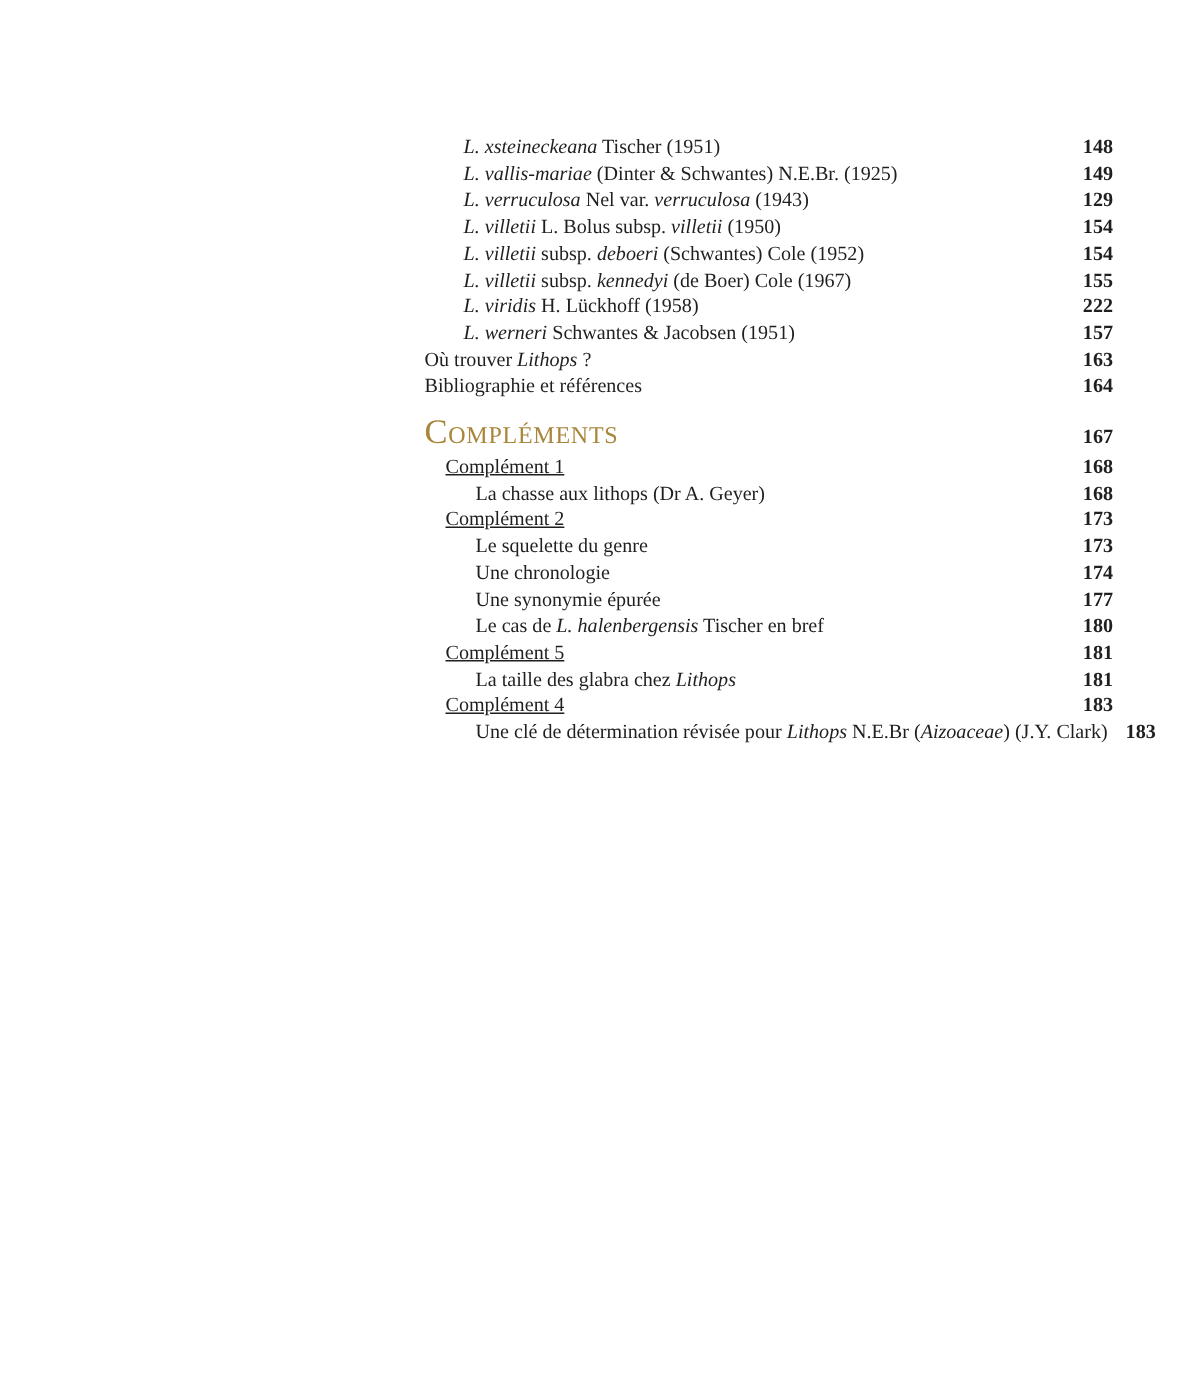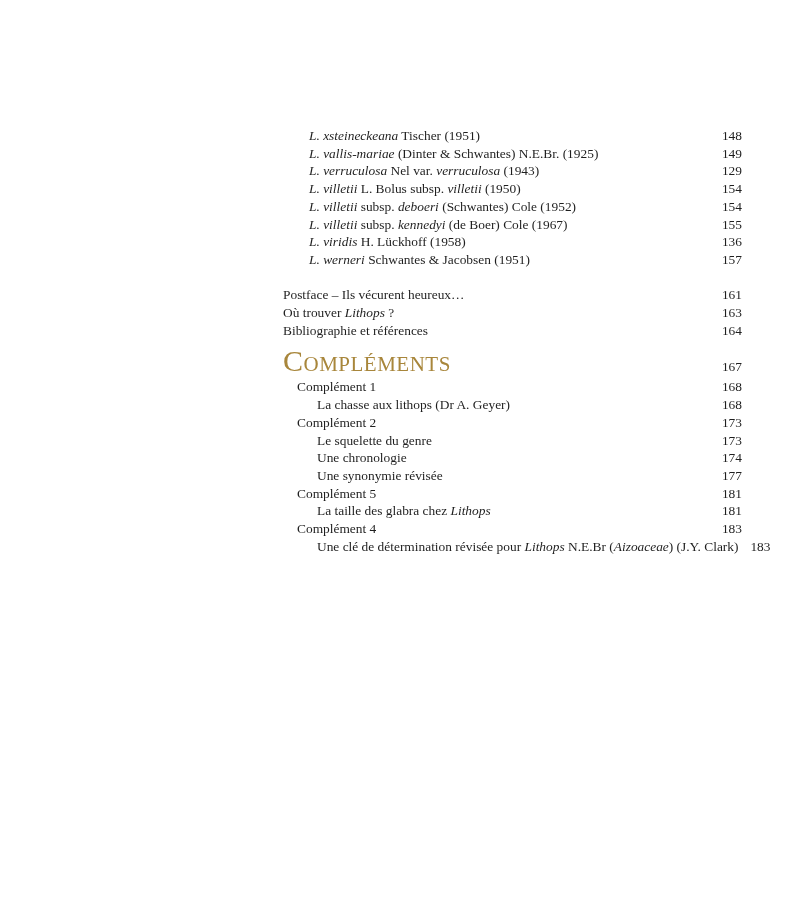--- a/index.html
+++ b/index.html
@@ -8,21 +8,20 @@
     background: #ffffff;
   }
   .page {
     position: relative;
     width: 800px;
     height: 687px;
     background: var(--page-bg, #ffffff);
     font-family: "Liberation Serif", serif;
     color: var(--text-color, #1f1f1f);
     overflow: hidden;
-    margin-top: 38px;
   }
   .toc {
     position: absolute;
     left: 283px;
     top: 89px;
     width: 459px;
     font-size: 13.4px;
     line-height: 17.7px;
   }
   .row {
@@ -32,32 +31,33 @@
   .row .text {
     flex: 1 1 auto;
     white-space: nowrap;
   }
   .row .num {
     flex: 0 0 auto;
     margin-left: 5px;
     min-width: 27px;
     text-align: right;
     font-size: 13.4px;
+    font-weight: bold;
   }
   .indent-species .text { padding-left: 26px; }
-  .indent-level1 .text { padding-left: 14px; }
+  .indent-level1 .text { padding-left: 14px; text-decoration: underline; }
   .indent-level2 .text { padding-left: 34px; font-family: Liberation Serif, serif; }
   .gap-before { margin-top: 17.7px; }
   .it { font-style: italic; }
   .heading-row {
     margin-top: 11px;
     line-height: 22px;
   }
   .heading-row .text {
-    font-size: 30px;
+    font-size: 23px;
     font-variant: small-caps;
     letter-spacing: 0.5px;
     color: var(--accent-color, #a8863b);
   }
 </style>
 </head>
 <body>
 
 <div class="page">
   <main class="toc" id="toc">
@@ -80,29 +80,25 @@
       <div class="row indent-species">
         <span class="text"><span class="it">L. villetii</span><span> subsp. </span><span class="it">deboeri</span><span> (Schwantes) Cole (1952)</span></span>
         <span class="num">154</span>
       </div>
       <div class="row indent-species">
         <span class="text"><span class="it">L. villetii</span><span> subsp. </span><span class="it">kennedyi</span><span> (de Boer) Cole (1967)</span></span>
         <span class="num">155</span>
       </div>
       <div class="row indent-species">
         <span class="text"><span class="it">L. viridis</span><span> H. Lückhoff (1958)</span></span>
-        <span class="num">136</span>
+        <span class="num">222</span>
       </div>
       <div class="row indent-species">
         <span class="text"><span class="it">L. werneri</span><span> Schwantes &amp; Jacobsen (1951)</span></span>
         <span class="num">157</span>
-      </div>
-      <div class="row indent-level0 gap-before">
-        <span class="text"><span>Postface – Ils vécurent heureux…</span></span>
-        <span class="num">161</span>
       </div>
       <div class="row indent-level0">
         <span class="text"><span>Où trouver </span><span class="it">Lithops</span><span> ?</span></span>
         <span class="num">163</span>
       </div>
       <div class="row indent-level0">
         <span class="text"><span>Bibliographie et références</span></span>
         <span class="num">164</span>
       </div>
       <div class="row indent-level0 heading-row">
@@ -123,22 +119,26 @@
       </div>
       <div class="row indent-level2">
         <span class="text"><span>Le squelette du genre</span></span>
         <span class="num">173</span>
       </div>
       <div class="row indent-level2">
         <span class="text"><span>Une chronologie</span></span>
         <span class="num">174</span>
       </div>
       <div class="row indent-level2">
-        <span class="text"><span>Une synonymie révisée</span></span>
+        <span class="text"><span>Une synonymie épurée</span></span>
         <span class="num">177</span>
+      </div>
+      <div class="row indent-level2">
+        <span class="text"><span>Le cas de </span><span class="it">L. halenbergensis</span><span> Tischer en bref</span></span>
+        <span class="num">180</span>
       </div>
       <div class="row indent-level1">
         <span class="text"><span>Complément 5</span></span>
         <span class="num">181</span>
       </div>
       <div class="row indent-level2">
         <span class="text"><span>La taille des glabra chez </span><span class="it">Lithops</span></span>
         <span class="num">181</span>
       </div>
       <div class="row indent-level1">

